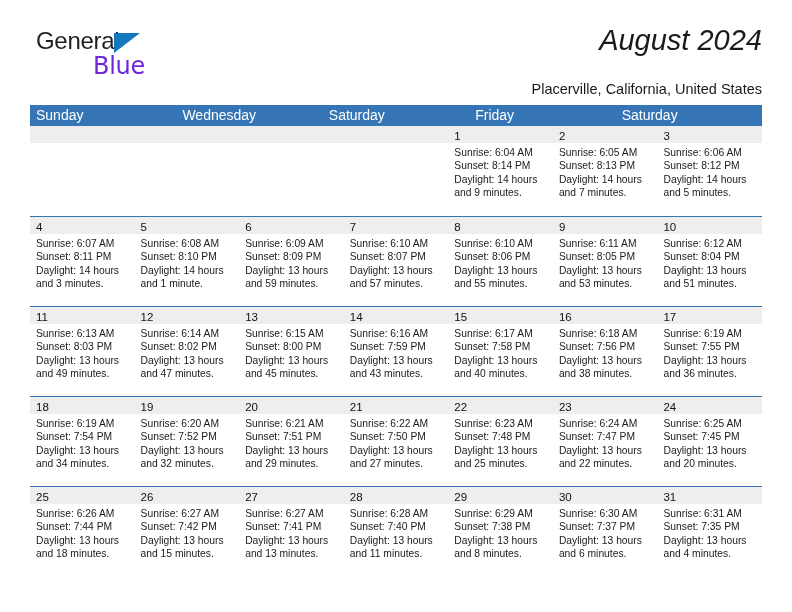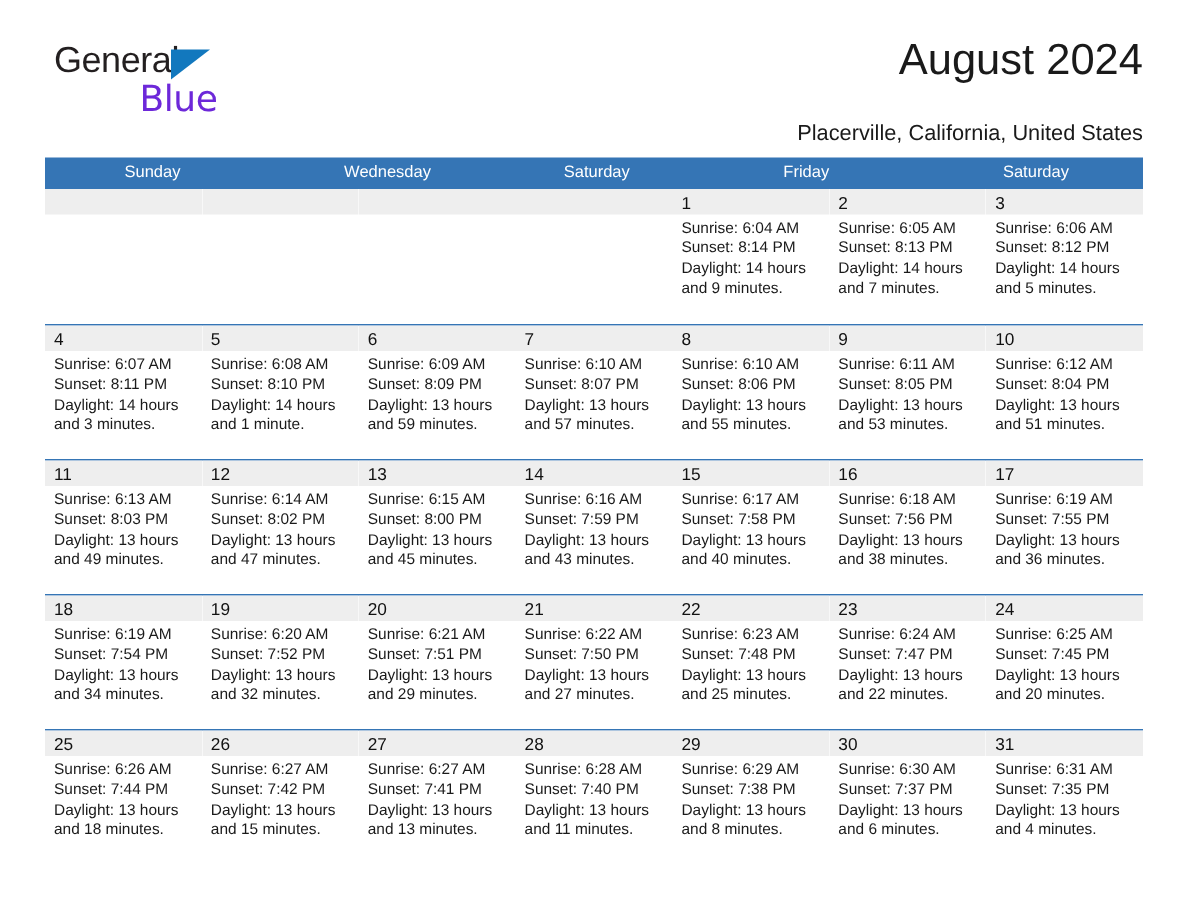--- a/index.html
+++ b/index.html
@@ -75,20 +75,21 @@
     right: 0;
     top: 0;
     text-align: right;
   }
   .cal-title {
     font-size: 29px;
     font-weight: 400;
     color: #1a1a1a;
     line-height: 36px;
     white-space: nowrap;
+    font-style: italic;
   }
   .cal-subtitle {
     font-size: 14.5px;
     font-weight: 400;
     color: #1a1a1a;
     line-height: 22px;
     margin-top: 20px;
     white-space: nowrap;
   }
 
@@ -101,27 +102,26 @@
   }
 
   .dow-row {
     display: flex;
     background: #3575b5;
     height: 21px;
   }
   .dow {
     flex: 1 1 0;
     color: #ffffff;
-    font-size: 11px;
+    font-size: 14px;
     line-height: 21px;
     padding-left: 6px;
     box-sizing: border-box;
     white-space: nowrap;
     overflow: hidden;
-    margin-left: 47px;
   }
 
   .week {
     display: flex;
     height: 90px;
     border-top: 1.6px solid #3575b5;
     box-sizing: border-box;
   }
   .week.first { border-top: none; }
 

